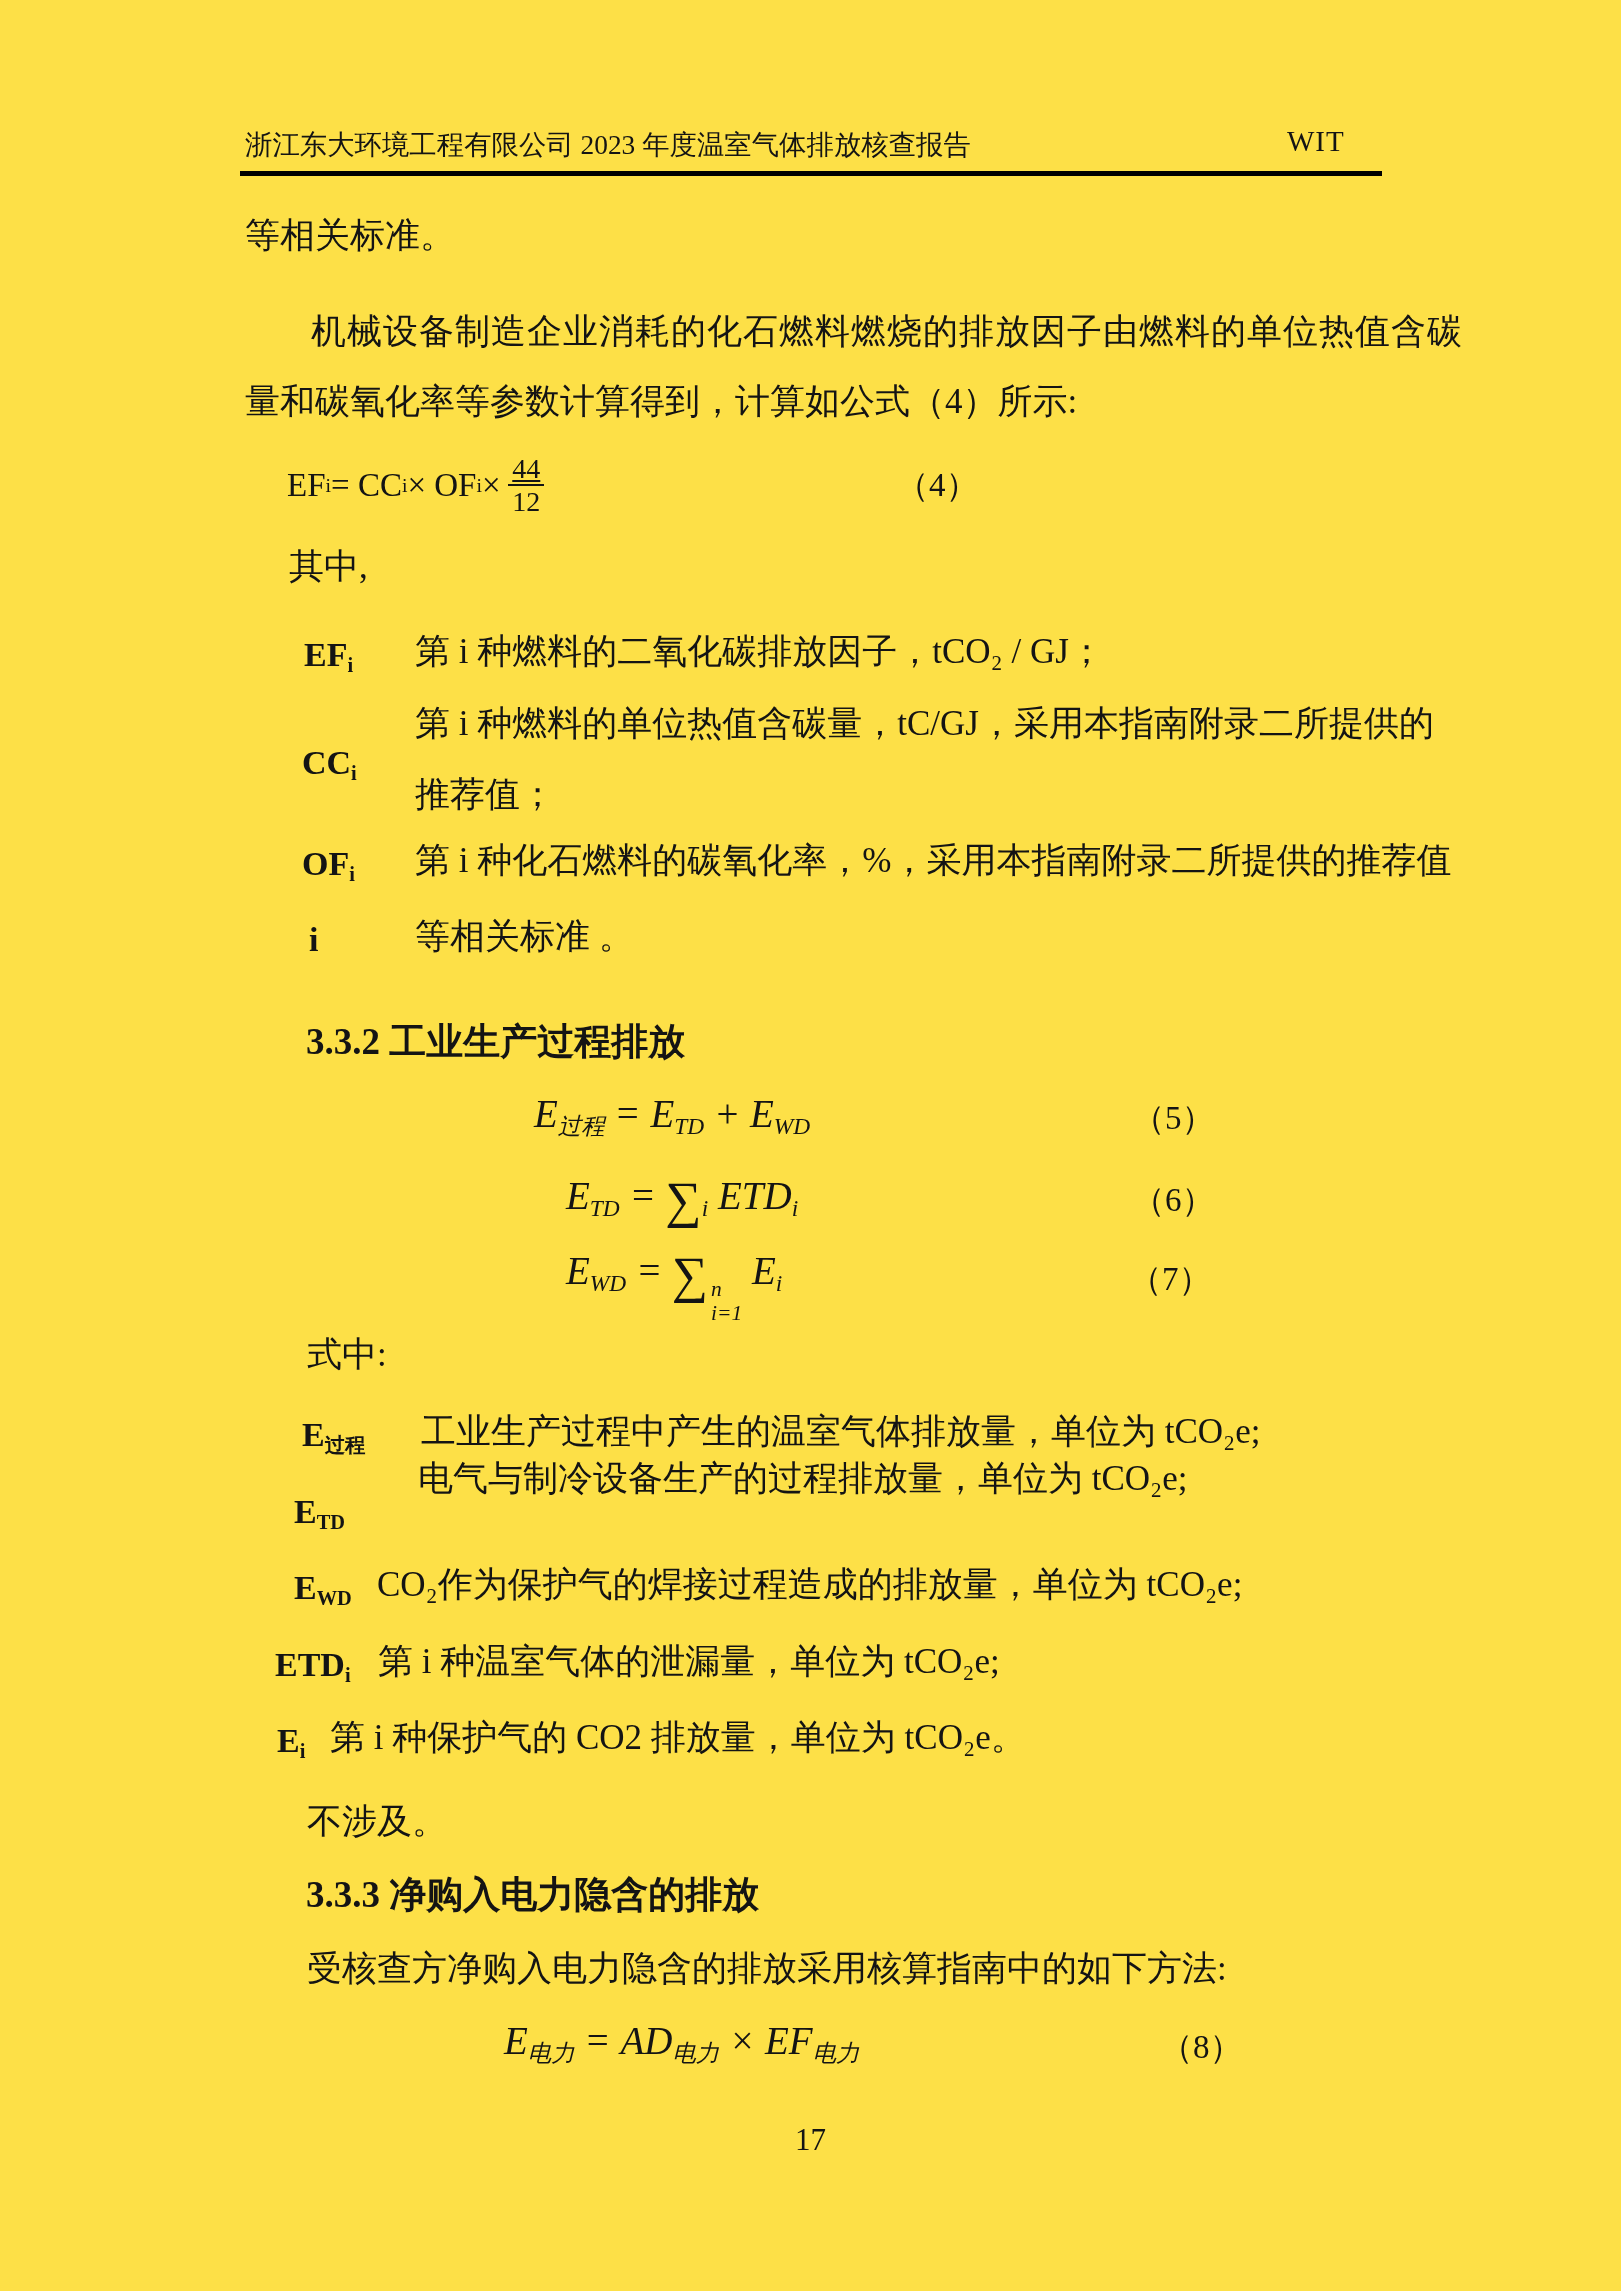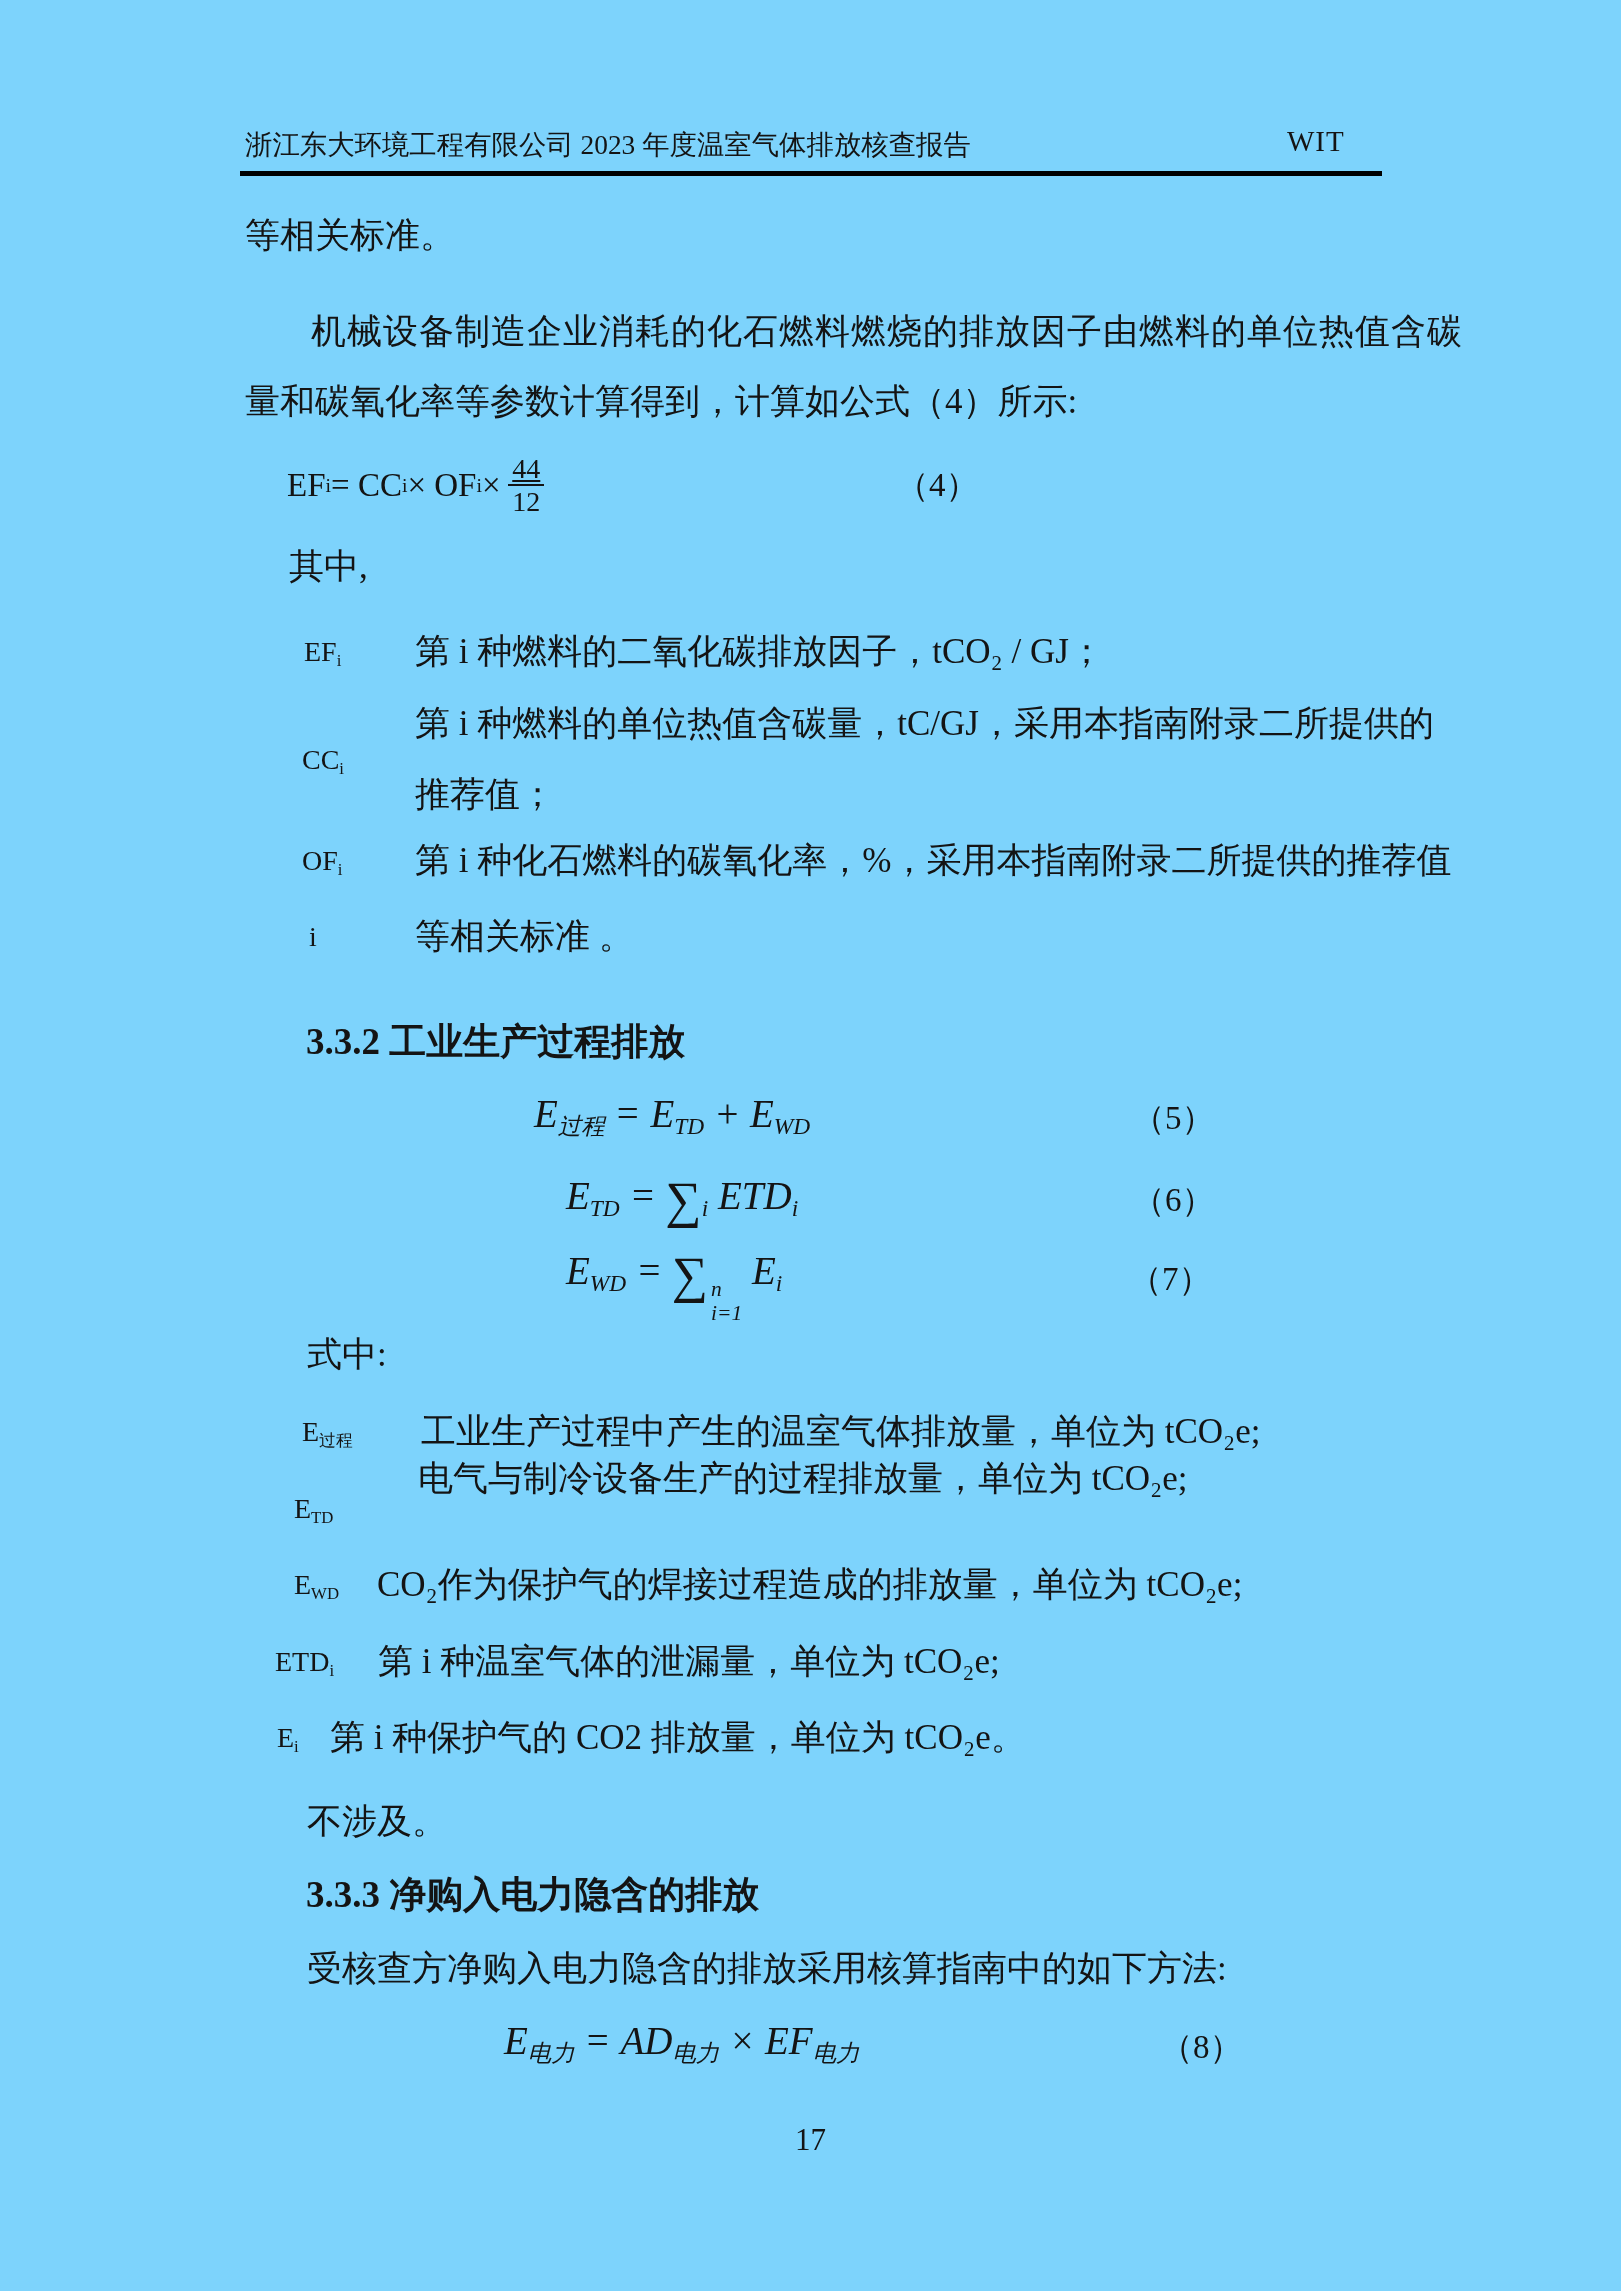--- a/index.html
+++ b/index.html
@@ -1,32 +1,32 @@
 <!DOCTYPE html>
 <html><head>
 <meta charset="utf-8">
 <style>
   html,body{margin:0;padding:0;background:#e8e8e8;}
   .page{
     position:relative;
     width:1621px;height:2292px;
     margin:0 auto;
-    background:#7dd3fc;
+    background:#fde047;
     color:#141414;
     font-family:"Liberation Serif","DejaVu Serif",serif;
     overflow:hidden;
   }
   .line{position:absolute;white-space:nowrap;line-height:1.25;}
   .hdr{font-size:27.4px;}
   .hdr-mark{font-size:29px;letter-spacing:1px;}
   .rule{position:absolute;background:#000;}
   .body-text{font-size:35px;}
   .just{letter-spacing:1px;}
   .heading{font-size:37px;font-weight:bold;}
-  .label{font-size:28px;}
+  .label{font-size:34px;font-weight:bold;}
   .eqnum{font-size:33px;}
   .f4text{font-size:33px;}
   .feq{display:inline-flex;align-items:center;}
   .math{font-size:39px;font-style:italic;}
   .fsub{font-size:0.6em;vertical-align:-0.3em;line-height:1;}
   .frac{display:inline-flex;flex-direction:column;align-items:center;
         font-size:0.85em;line-height:1.12;vertical-align:middle;margin-left:7.8px;}
   .ftop{border-bottom:2.9px solid #141414;padding:0 3.9px;text-decoration:underline;}
   .fbot{padding:0 3.9px;}
   .sum{font-style:normal;font-size:1.3em;line-height:1;vertical-align:-0.15em;}

